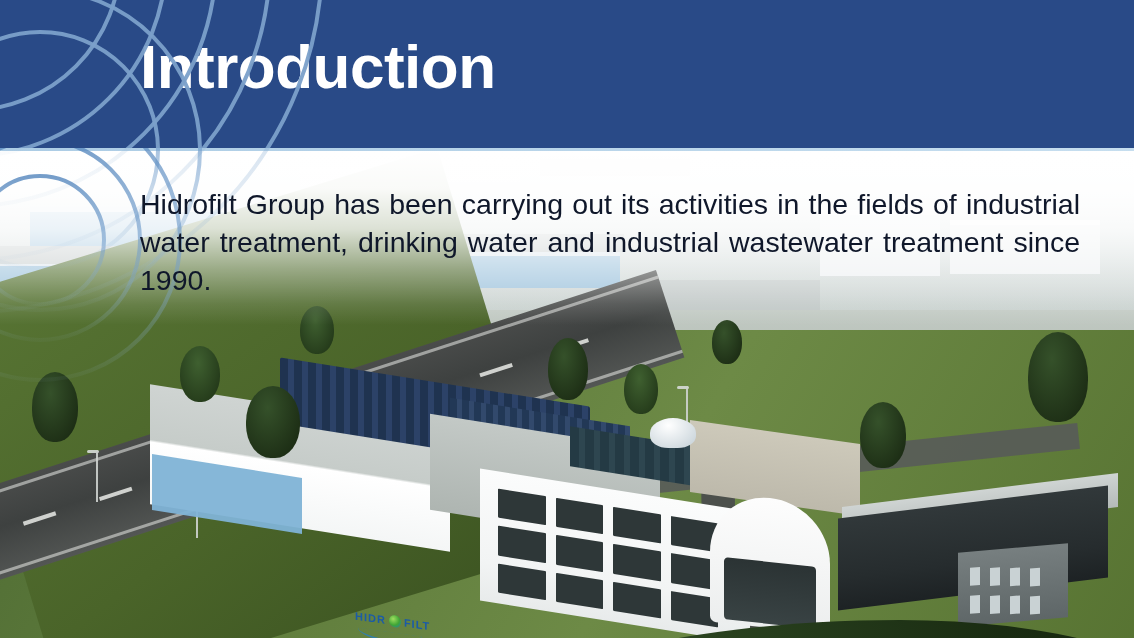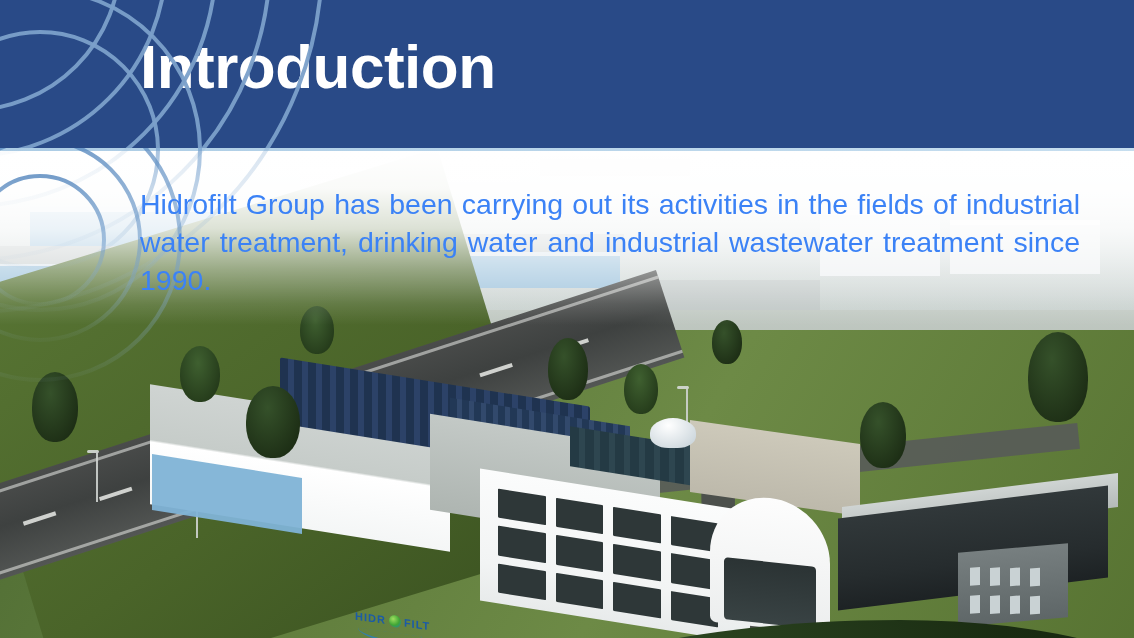--- a/index.html
+++ b/index.html
@@ -210,21 +210,21 @@
   
   .rings{
     position:absolute;left:0;top:0;width:400px;height:420px;
     pointer-events:none;overflow:hidden;
   }
   .rings svg{display:block;}
 
   
   .body-text{
     position:absolute;left:140px;top:185px;width:940px;
-    font-size:28.5px;line-height:38px;color:#3b82f6;
+    font-size:28.5px;line-height:38px;color:#0f172a;
     text-align:justify;
   }
 </style>
 </head>
 <body>
 
 <div id="slide">
 
   <div class="photo">
     <div class="haze"></div>

